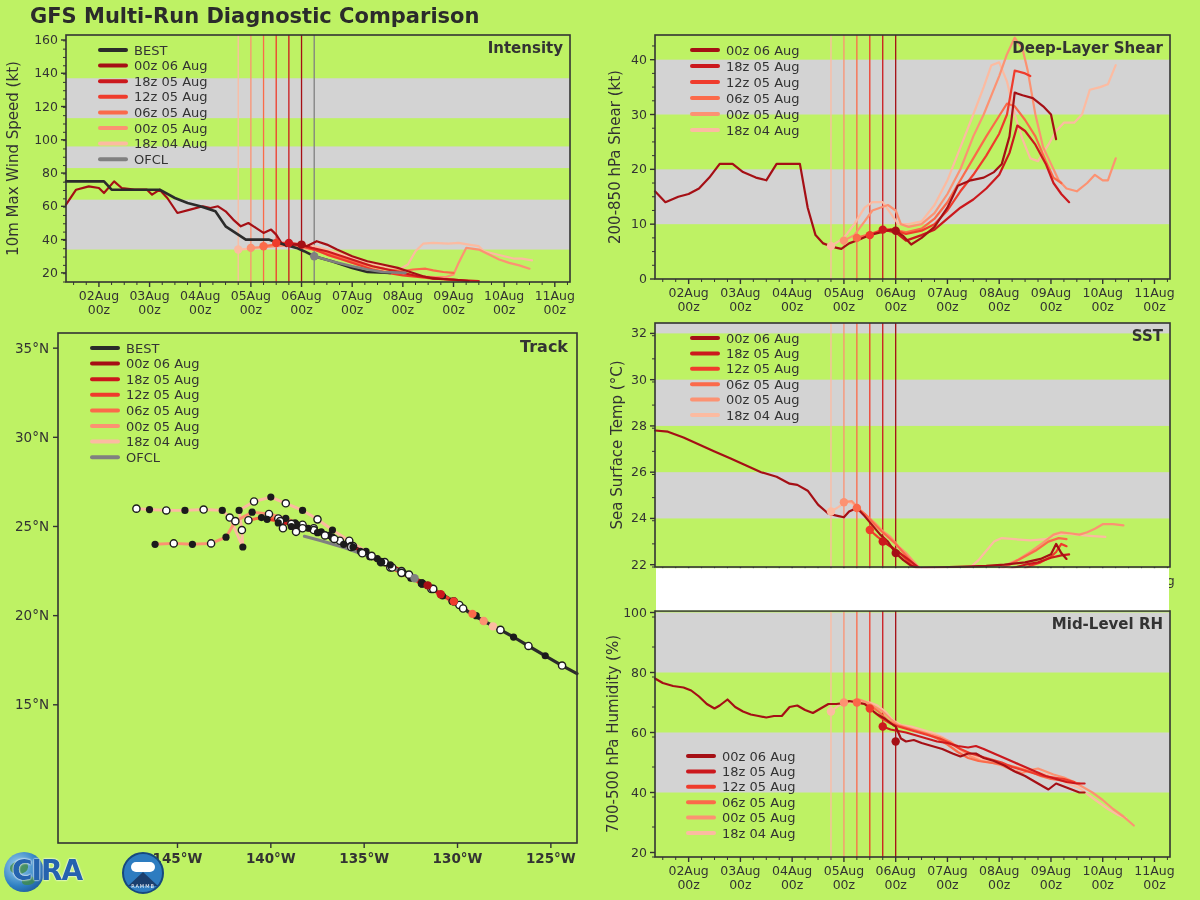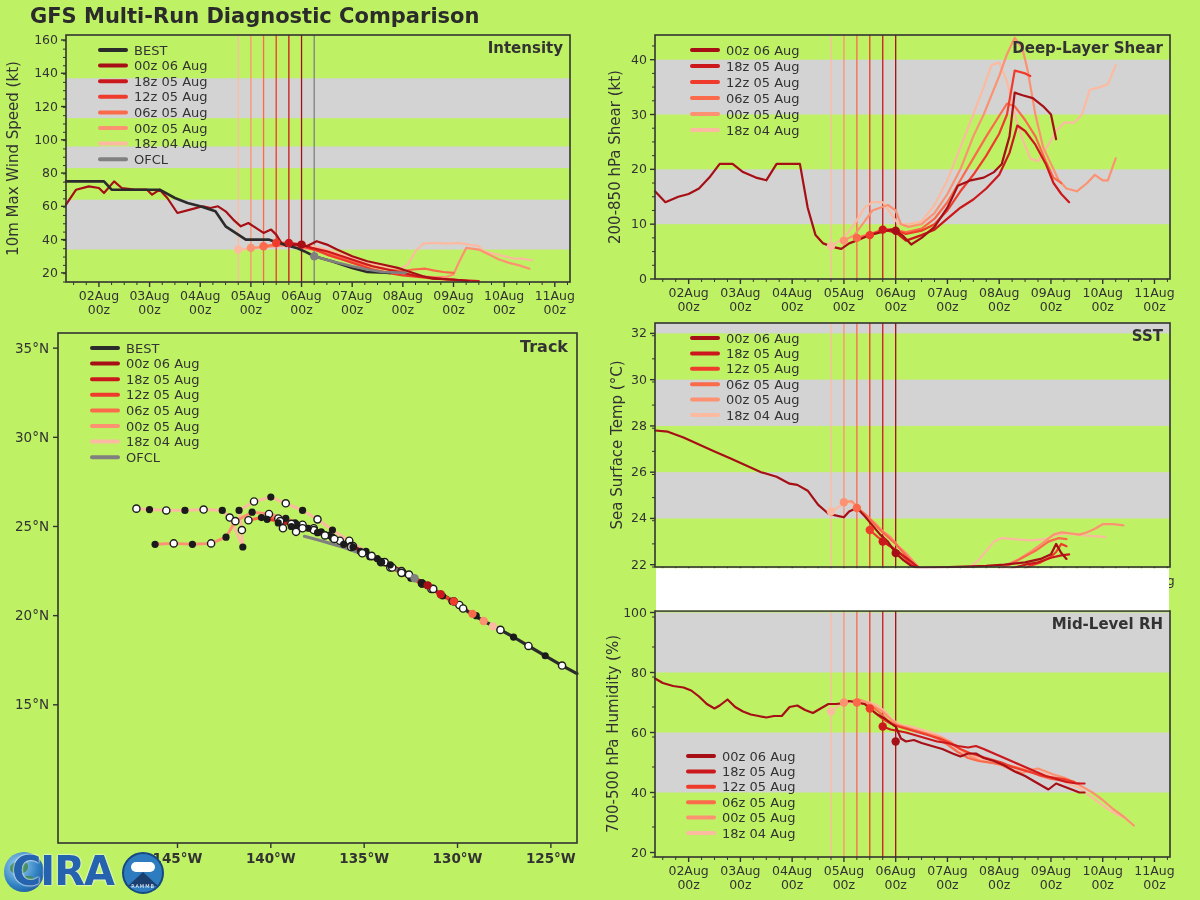--- a/index.html
+++ b/index.html
@@ -9,21 +9,21 @@
   .hdr-left{left:30px;}
   .hdr-right{right:26px;}
   #charts{position:absolute;left:0;top:0;}
   .logo{position:absolute;left:4px;top:846px;width:180px;height:52px;}
   .globe{position:absolute;left:0;top:6px;width:40px;height:40px;border-radius:50%;
          background:radial-gradient(circle at 35% 35%, #9fd4f0 0%, #2e7fc2 55%, #123f7d 100%);}
   .globe .land{position:absolute;left:6px;top:9px;width:18px;height:13px;background:#3e8a4f;
          border-radius:60% 40% 55% 45%;opacity:.85;}
   .globe .land2{position:absolute;left:18px;top:24px;width:13px;height:9px;background:#3e8a4f;
          border-radius:45% 55% 60% 40%;opacity:.85;}
-  .cira-text{position:absolute;left:8px;top:2px;font-size:40px;line-height:46px;font-weight:bold;
+  .cira-text{position:absolute;left:8px;top:2px;font-size:28px;line-height:46px;font-weight:bold;
          color:#2563ae;letter-spacing:-1px;text-shadow:0 0 2px #ffffff,0 0 2px #ffffff;}
   .badge{position:absolute;left:118px;top:6px;width:42px;height:42px;border-radius:50%;
          background:#2d7cc0;border:2px solid #16497f;box-sizing:border-box;}
   .badge .cloud{position:absolute;left:7px;top:8px;width:24px;height:10px;background:#ffffff;
          border-radius:10px;}
   .badge .mtn{position:absolute;left:4px;top:18px;width:0;height:0;
          border-left:15px solid transparent;border-right:15px solid transparent;
          border-bottom:14px solid #1b3f6e;}
   .badge .rammb{position:absolute;left:0;right:0;bottom:3px;text-align:center;font-size:5px;
          color:#fff;letter-spacing:1px;}

